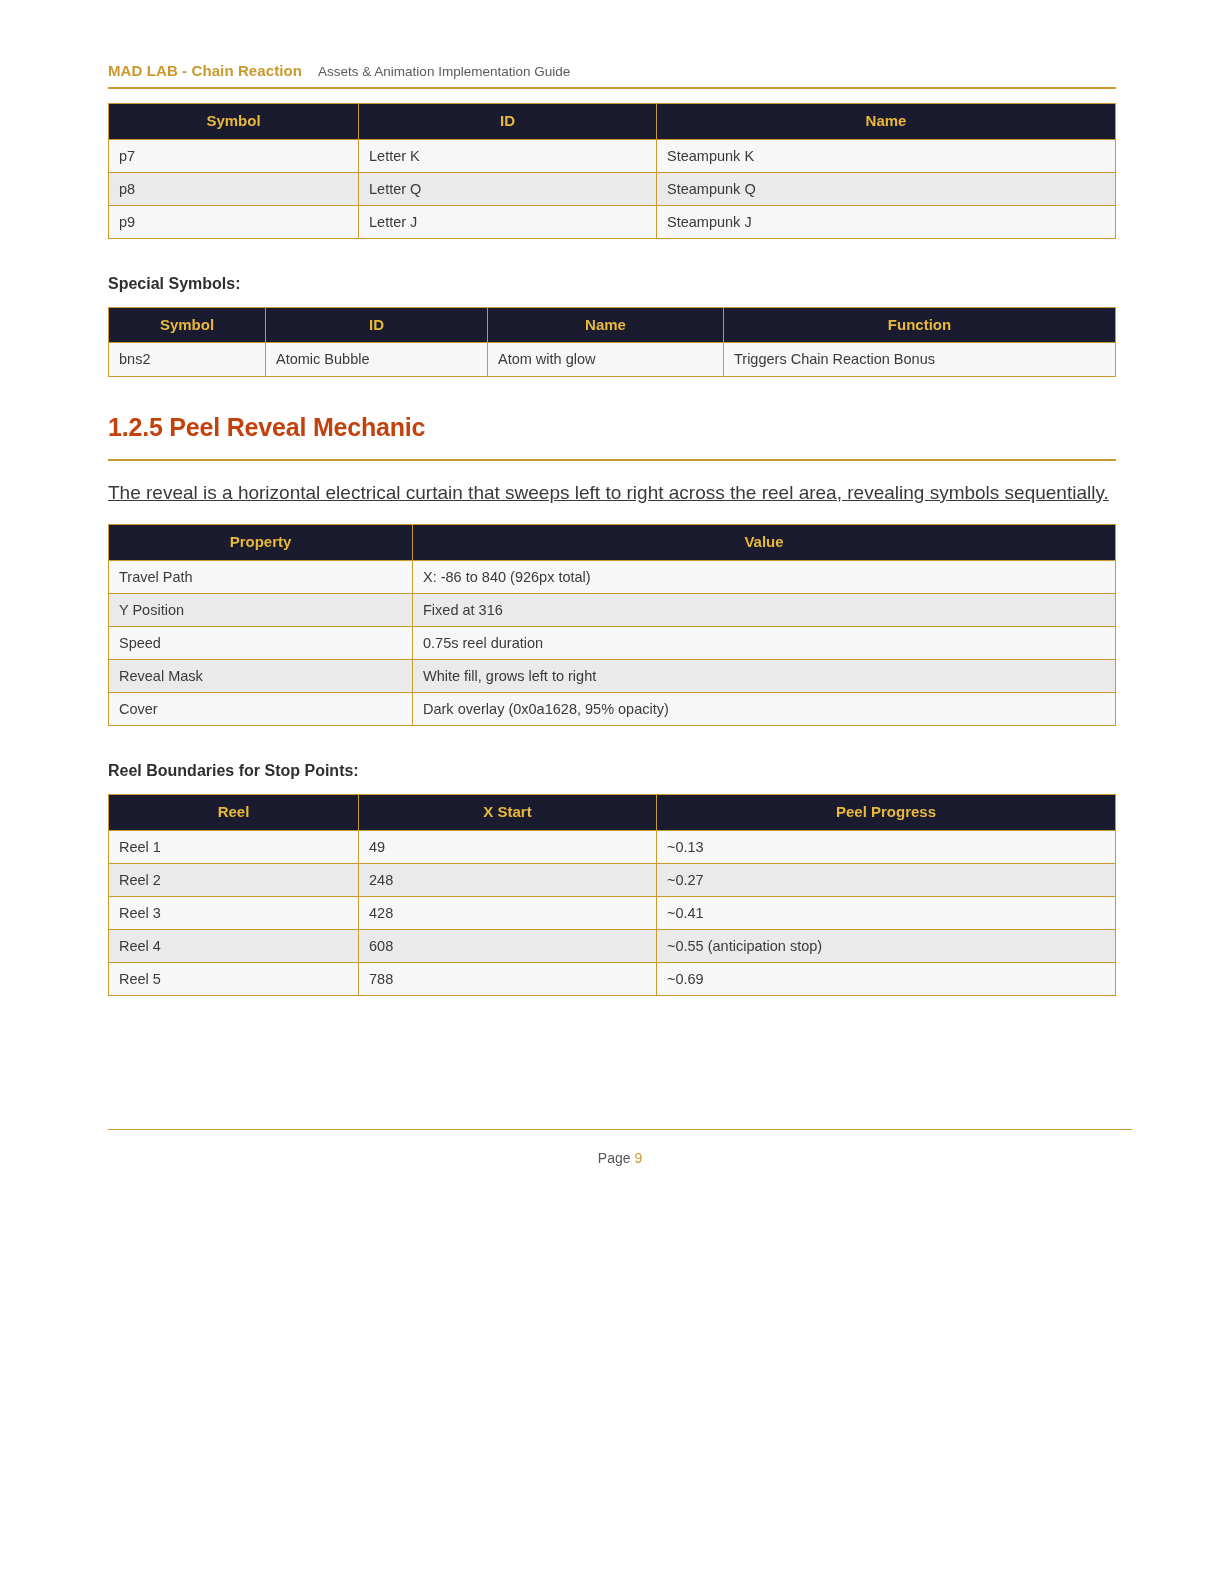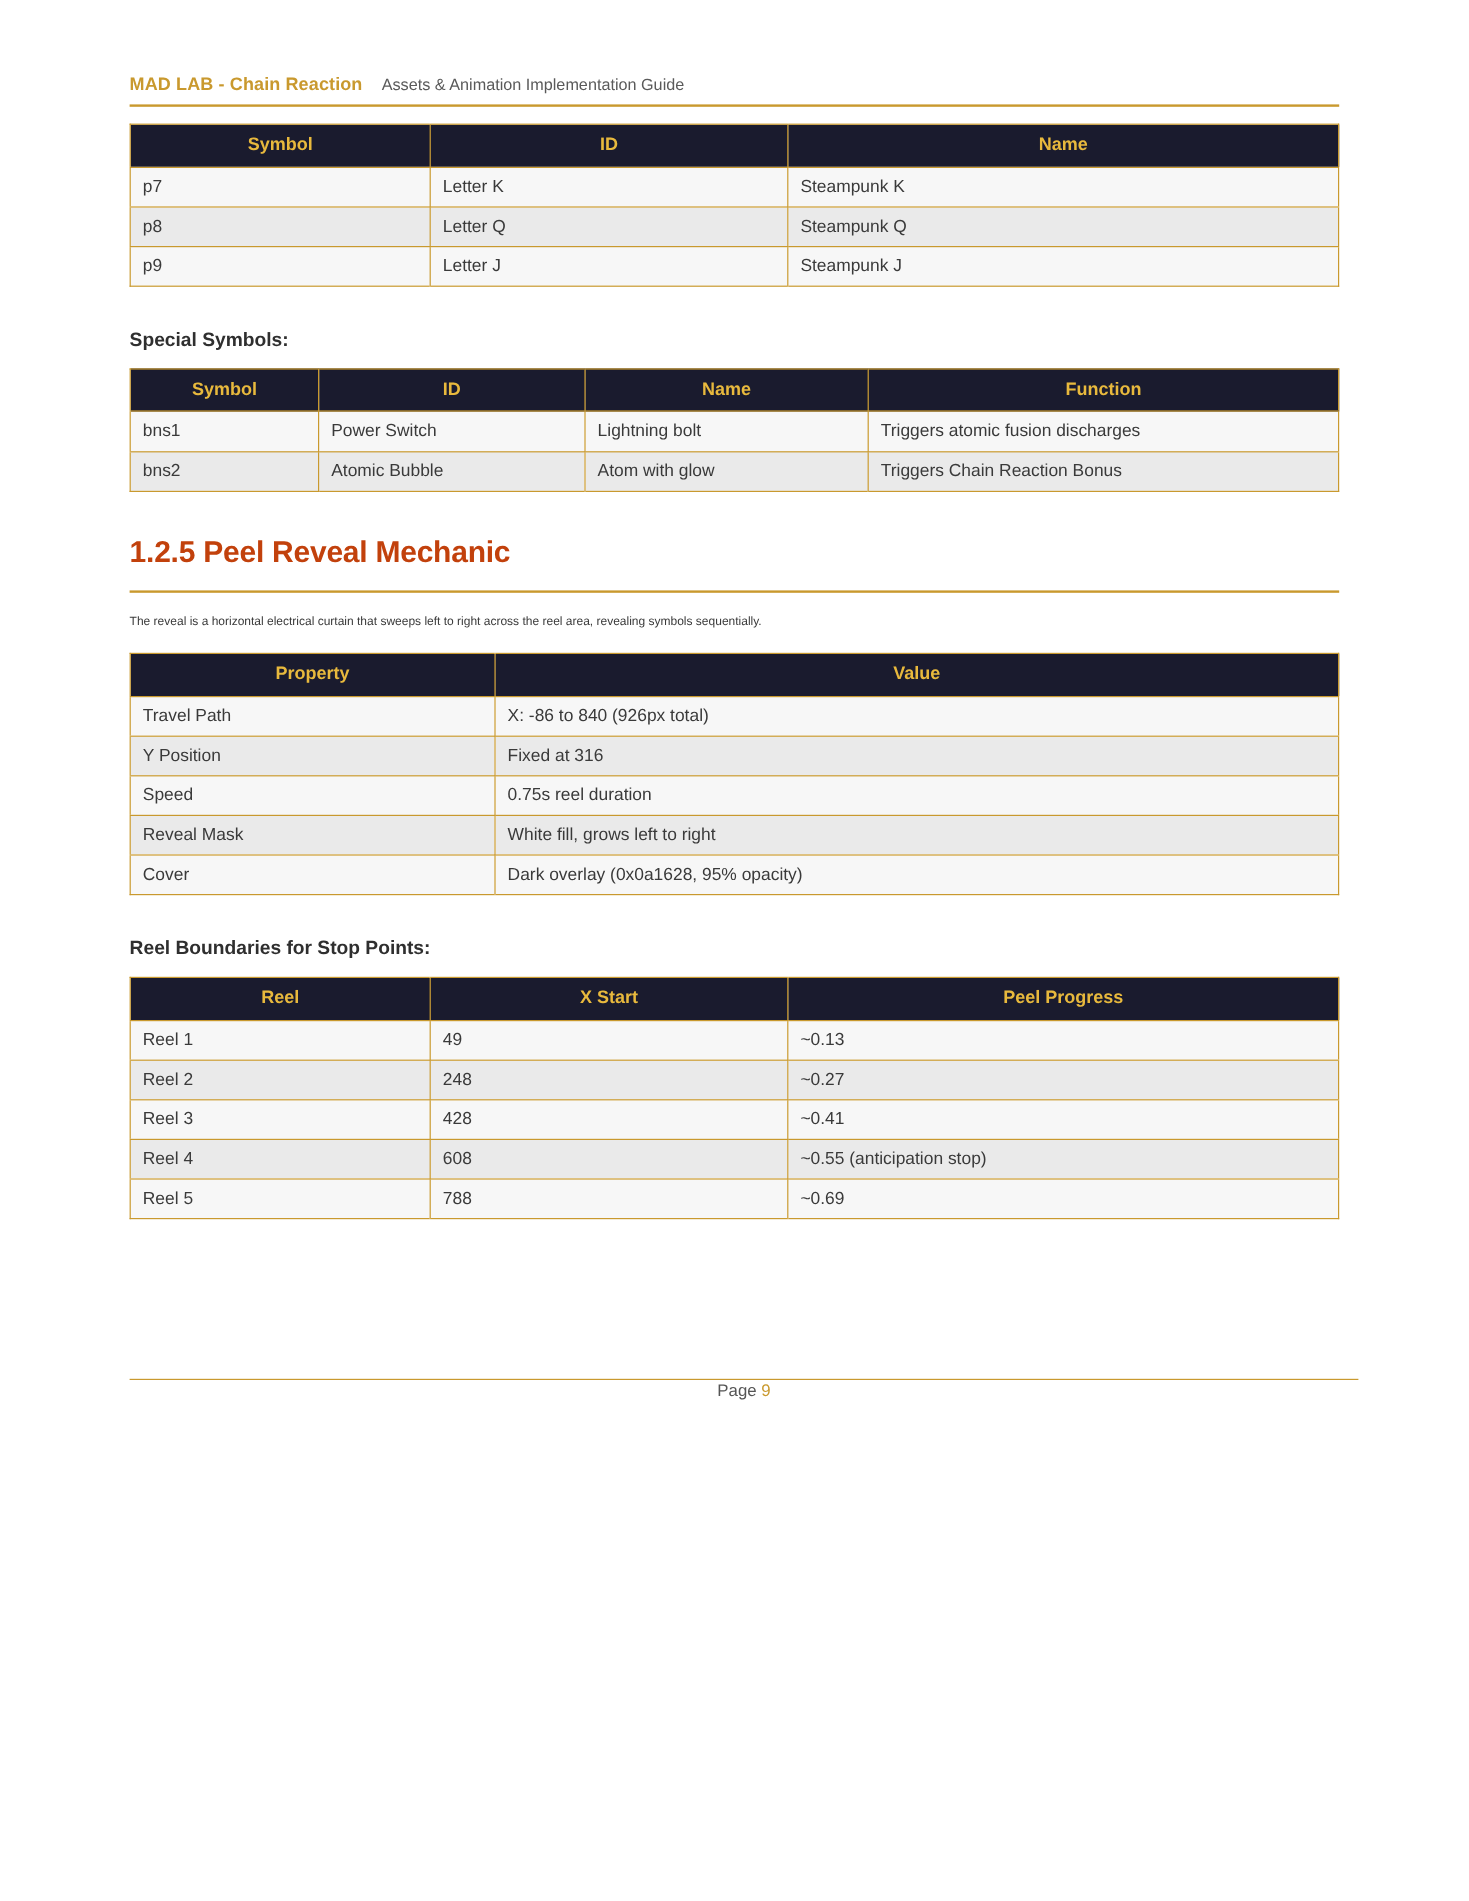--- a/index.html
+++ b/index.html
@@ -116,39 +116,40 @@
     border-bottom:2px solid var(--gold);
     letter-spacing:-.2px;
   }
   h3.sub-heading{
     font-size:16px;
     font-weight:bold;
     color:#2f2f2f;
     margin:0;
   }
   p.body-par{
-    font-size:10px;
+    font-size:19px;
     line-height:1.45;
     color:var(--body-text);
     margin:0;
+    text-decoration:underline;
   }
 
   
   .sp-36{height:36px;}
   .sp-18{height:18px;}
   .sp-14{height:14px;}
 
   
   .doc-footer{
     position:absolute;
     left:108px;
     right:92px;
     bottom:78px;
     border-top:1.5px solid var(--gold);
-    padding-top:0;
+    padding-top:20px;
     text-align:center;
     font-size:14px;
     color:#555;
   }
   .doc-footer .page-num{color:var(--gold);}
 </style>
 </head>
 <body>
 
 <div class="page">
@@ -206,26 +207,20 @@
     <thead>
       <tr>
         <th>Symbol</th>
         <th>ID</th>
         <th>Name</th>
         <th>Function</th>
       </tr>
     </thead>
     <tbody>
       <tr>
-        <td>bns1</td>
-        <td>Power Switch</td>
-        <td>Lightning bolt</td>
-        <td>Triggers atomic fusion discharges</td>
-      </tr>
-      <tr>
         <td>bns2</td>
         <td>Atomic Bubble</td>
         <td>Atom with glow</td>
         <td>Triggers Chain Reaction Bonus</td>
       </tr>
     </tbody>
   </table>
 
   <div class="sp-36"></div>
 

